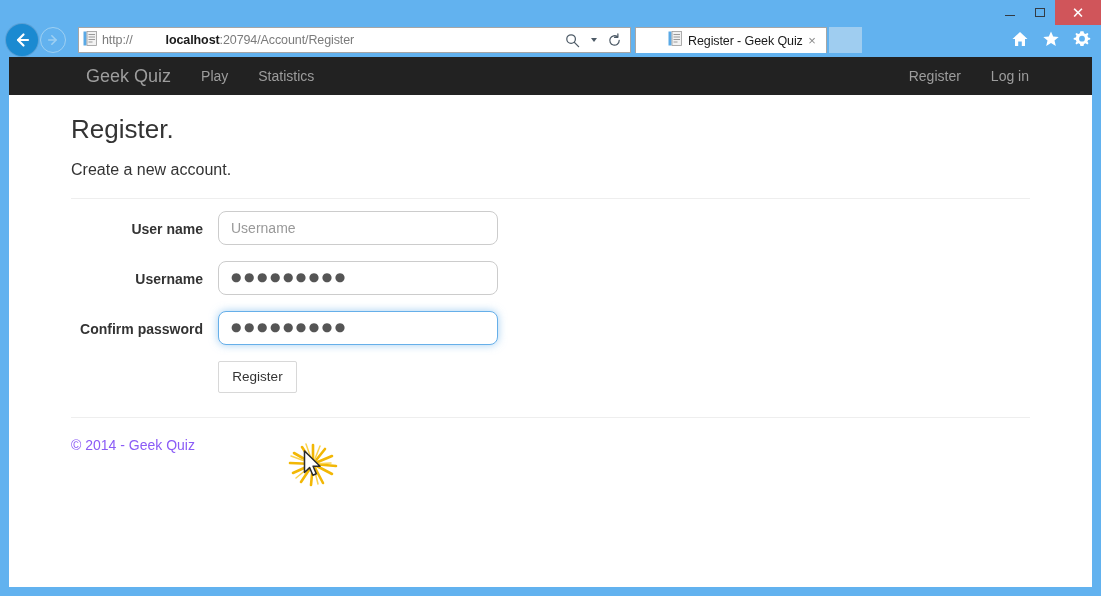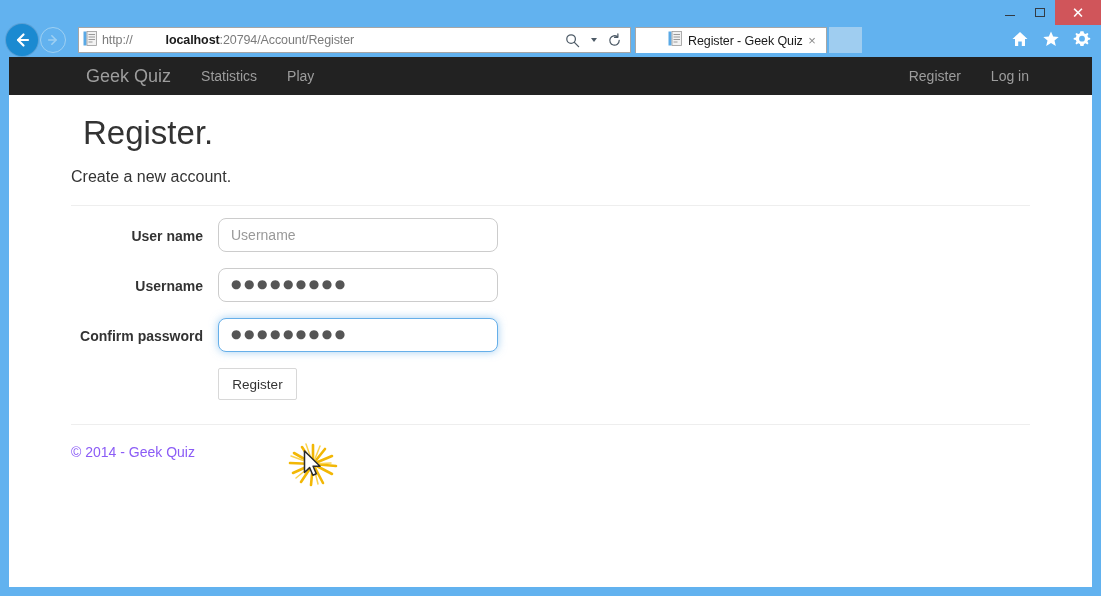--- a/index.html
+++ b/index.html
@@ -248,24 +248,24 @@
     margin-right: 48px;
     display: flex;
     align-items: stretch;
   }
 
   
   #page-container {
     padding: 0 62px;
   }
   #page-title {
-    font-size: 33px;
+    font-size: 26px;
     font-weight: normal;
     color: #333333;
-    margin: 20px 0 0 12px;
+    margin: 20px 0 0 0;
     line-height: 1.1;
   }
   #page-subtitle {
     font-size: 16px;
     color: #333333;
     margin: 16px 0 0 0;
     line-height: 1.2;
   }
   #form-hr {
     border: none;
@@ -459,22 +459,22 @@
         </svg>
       </span>
     </div>
   </div>
 
   <div id="viewport">
 
     <div id="site-navbar">
       <div id="navbar-left">
         <a id="navbar-brand">Geek Quiz</a>
+        <a class="nav-link">Play</a>
         <a class="nav-link">Statistics</a>
-        <a class="nav-link">Play</a>
       </div>
       <div id="navbar-right">
         <a class="nav-link">Register</a>
         <a class="nav-link">Log in</a>
       </div>
     </div>
 
     <div id="page-container">
       <h1 id="page-title">Register.</h1>
       <p id="page-subtitle">Create a new account.</p>

